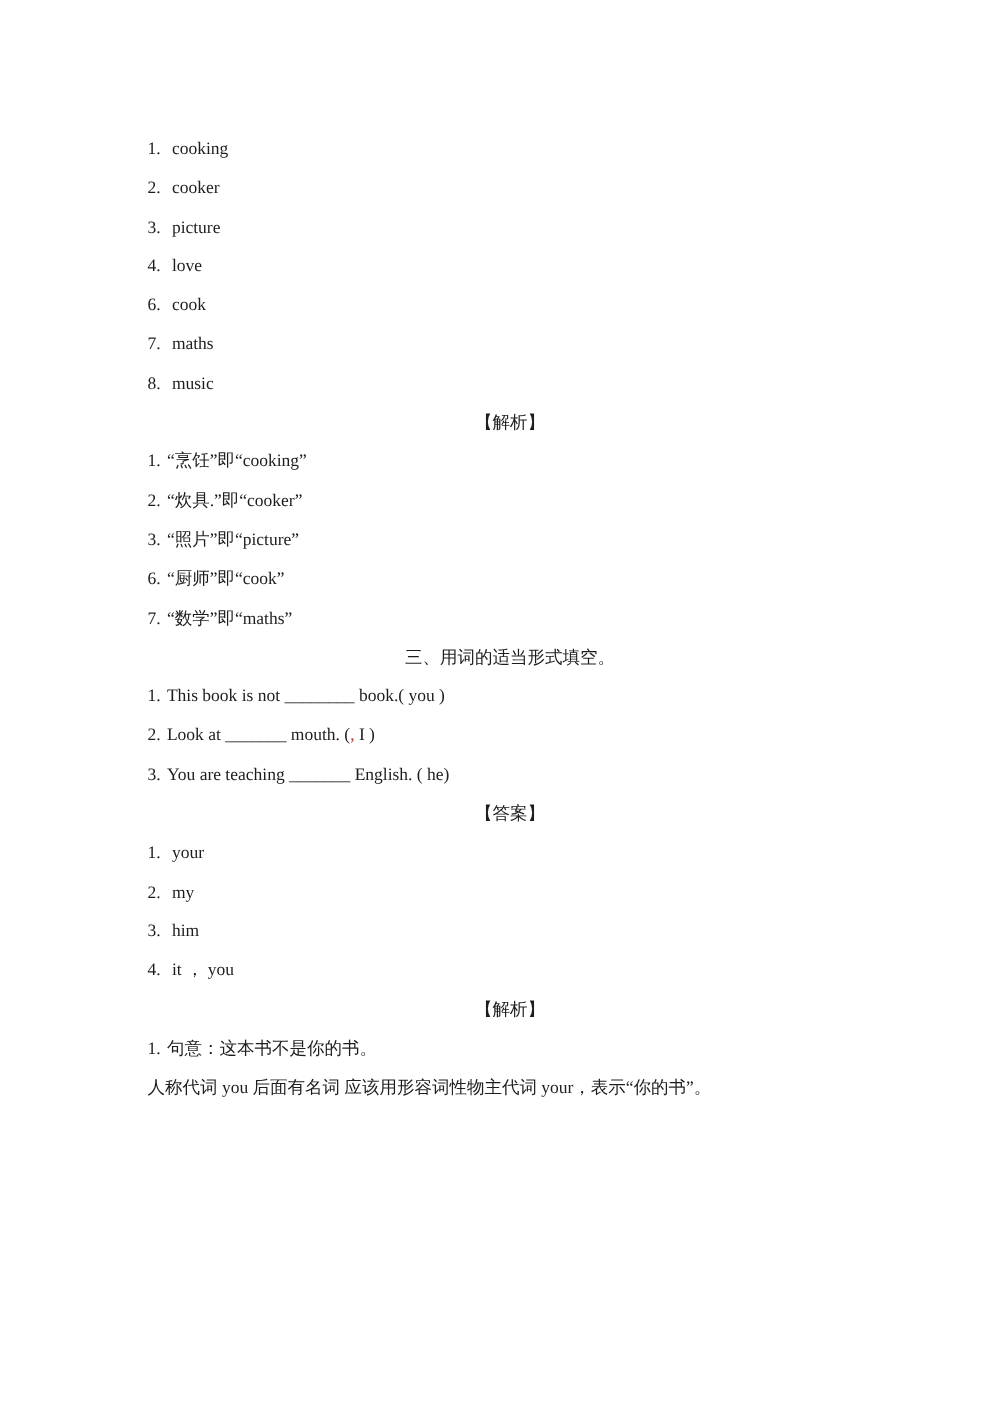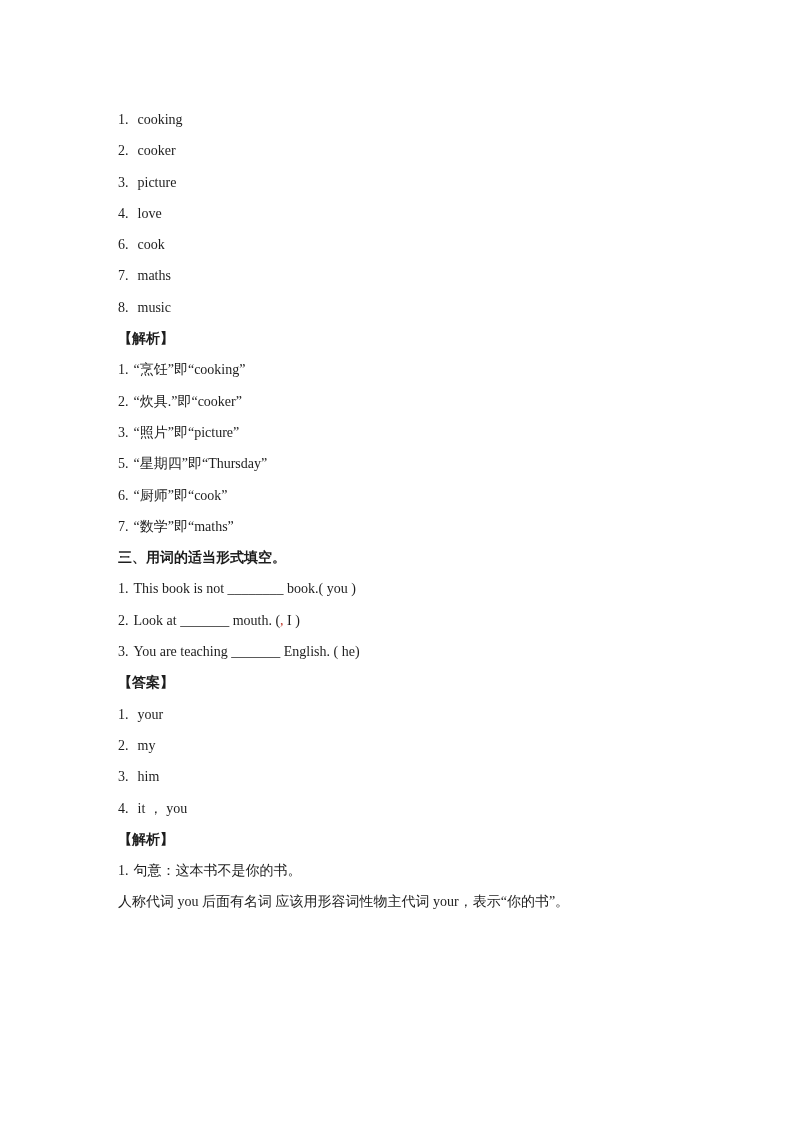--- a/index.html
+++ b/index.html
@@ -24,21 +24,22 @@
   .line {
     margin: 0;
     padding: 0;
     font-size: 14px;
     line-height: 31.3px;
     color: #1d1d1d;
     white-space: pre-wrap;
     font-family: "Liberation Serif", "DejaVu Serif", serif;
   }
   .bold {
-    font-weight: 700;
+    font-weight: 400;
+    text-align: center;
   }
   .num {
     display: inline-block;
   }
   .wordlist .num  { margin-right: 9px; }
   .anslist .num   { margin-right: 9px; }
   .cnlist .num    { margin-right: 5px; }
   .qlist .num     { margin-right: 5px; }
   .red {
     color: var(--highlight, #c0392b);
@@ -55,21 +56,20 @@
   <p class="line wordlist"><span class="num">4.</span><span>love</span></p>
   <p class="line wordlist"><span class="num">6.</span><span>cook</span></p>
   <p class="line wordlist"><span class="num">7.</span><span>maths</span></p>
   <p class="line wordlist"><span class="num">8.</span><span>music</span></p>
 
   <p class="line bold">【解析】</p>
 
   <p class="line cnlist"><span class="num">1.</span><span>“烹饪”即“cooking”</span></p>
   <p class="line cnlist"><span class="num">2.</span><span>“炊具.”即“cooker”</span></p>
   <p class="line cnlist"><span class="num">3.</span><span>“照片”即“picture”</span></p>
-  <p class="line cnlist"><span class="num">5.</span><span>“星期四”即“Thursday”</span></p>
   <p class="line cnlist"><span class="num">6.</span><span>“厨师”即“cook”</span></p>
   <p class="line cnlist"><span class="num">7.</span><span>“数学”即“maths”</span></p>
 
   <p class="line bold">三、用词的适当形式填空。</p>
 
   <p class="line qlist"><span class="num">1.</span><span>This book is not ________ book.( you )</span></p>
   <p class="line qlist"><span class="num">2.</span><span>Look at _______ mouth. (</span><span class="red">,</span><span> I )</span></p>
   <p class="line qlist"><span class="num">3.</span><span>You are teaching _______ English. ( he)</span></p>
 
   <p class="line bold">【答案】</p>

